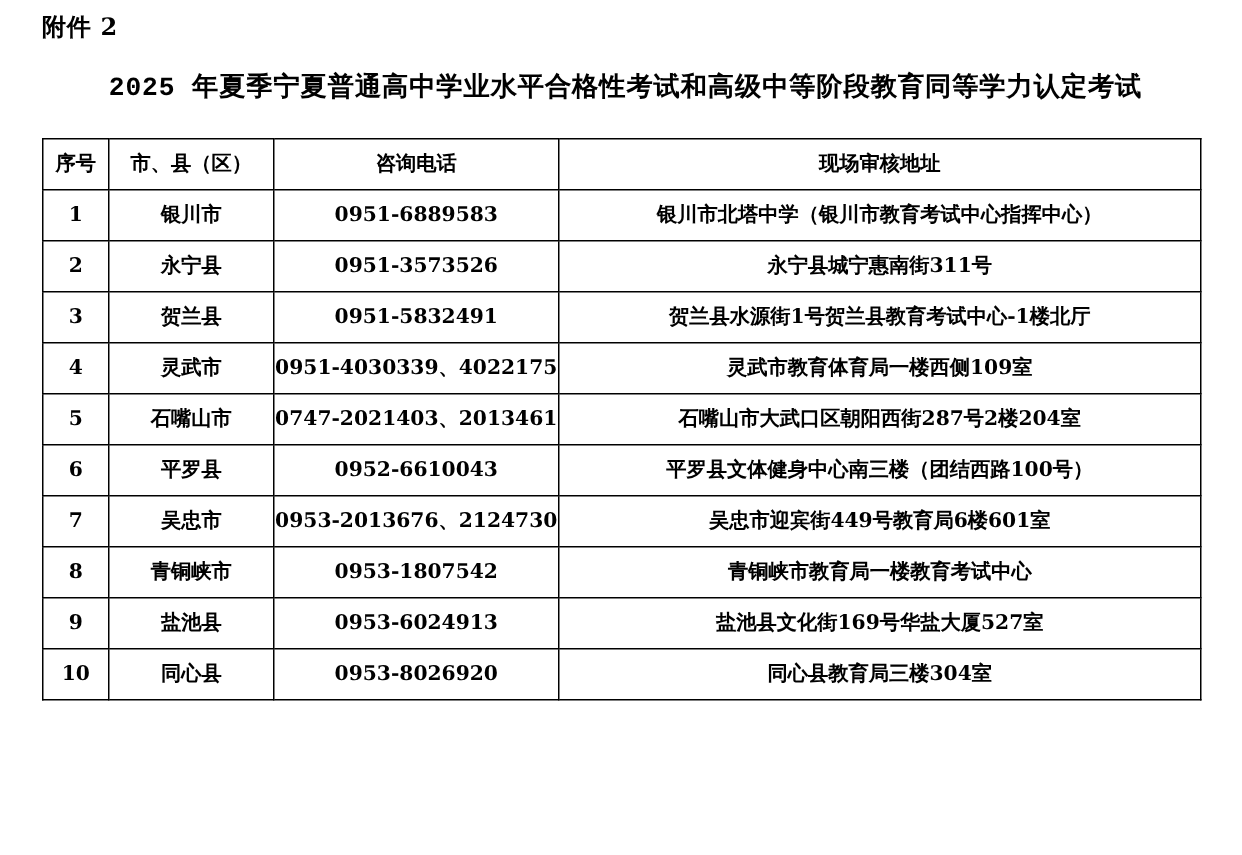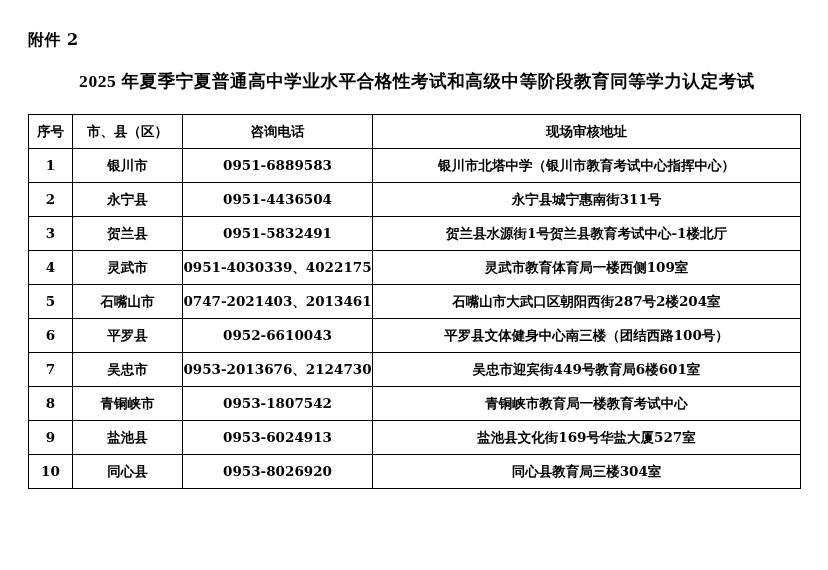--- a/index.html
+++ b/index.html
@@ -19,26 +19,26 @@
     width: 828px;
     height: 570px;
     box-sizing: border-box;
     padding: 0 28px;
   }
   .attachment-label {
     font-family: "DejaVu Serif", "Liberation Serif", serif;
     font-size: 16px;
     font-weight: 700;
     letter-spacing: 0.5px;
-    margin-top: 30px;
+    margin-top: 8px;
     margin-left: 0px;
   }
   .doc-title {
     text-align: center;
-    font-family: Liberation Serif, serif;
+    font-family: Liberation Mono, monospace;
     font-weight: 700;
     font-size: 17.5px;
     line-height: 1.9;
     letter-spacing: 0.6px;
     margin-top: 14px;
   }
   .doc-title .line1 {
     display: block;
     padding-left: 6px;
   }
@@ -105,21 +105,21 @@
     <tbody>
       <tr>
         <td class="cell-no">1</td>
         <td class="cell-city">银川市</td>
         <td class="cell-phone">0951-6889583</td>
         <td class="cell-addr">银川市北塔中学（银川市教育考试中心指挥中心）</td>
       </tr>
       <tr>
         <td class="cell-no">2</td>
         <td class="cell-city">永宁县</td>
-        <td class="cell-phone">0951-4436504</td>
+        <td class="cell-phone">0951-3573526</td>
         <td class="cell-addr">永宁县城宁惠南街311号</td>
       </tr>
       <tr>
         <td class="cell-no">3</td>
         <td class="cell-city">贺兰县</td>
         <td class="cell-phone">0951-5832491</td>
         <td class="cell-addr">贺兰县水源街1号贺兰县教育考试中心-1楼北厅</td>
       </tr>
       <tr>
         <td class="cell-no">4</td>

